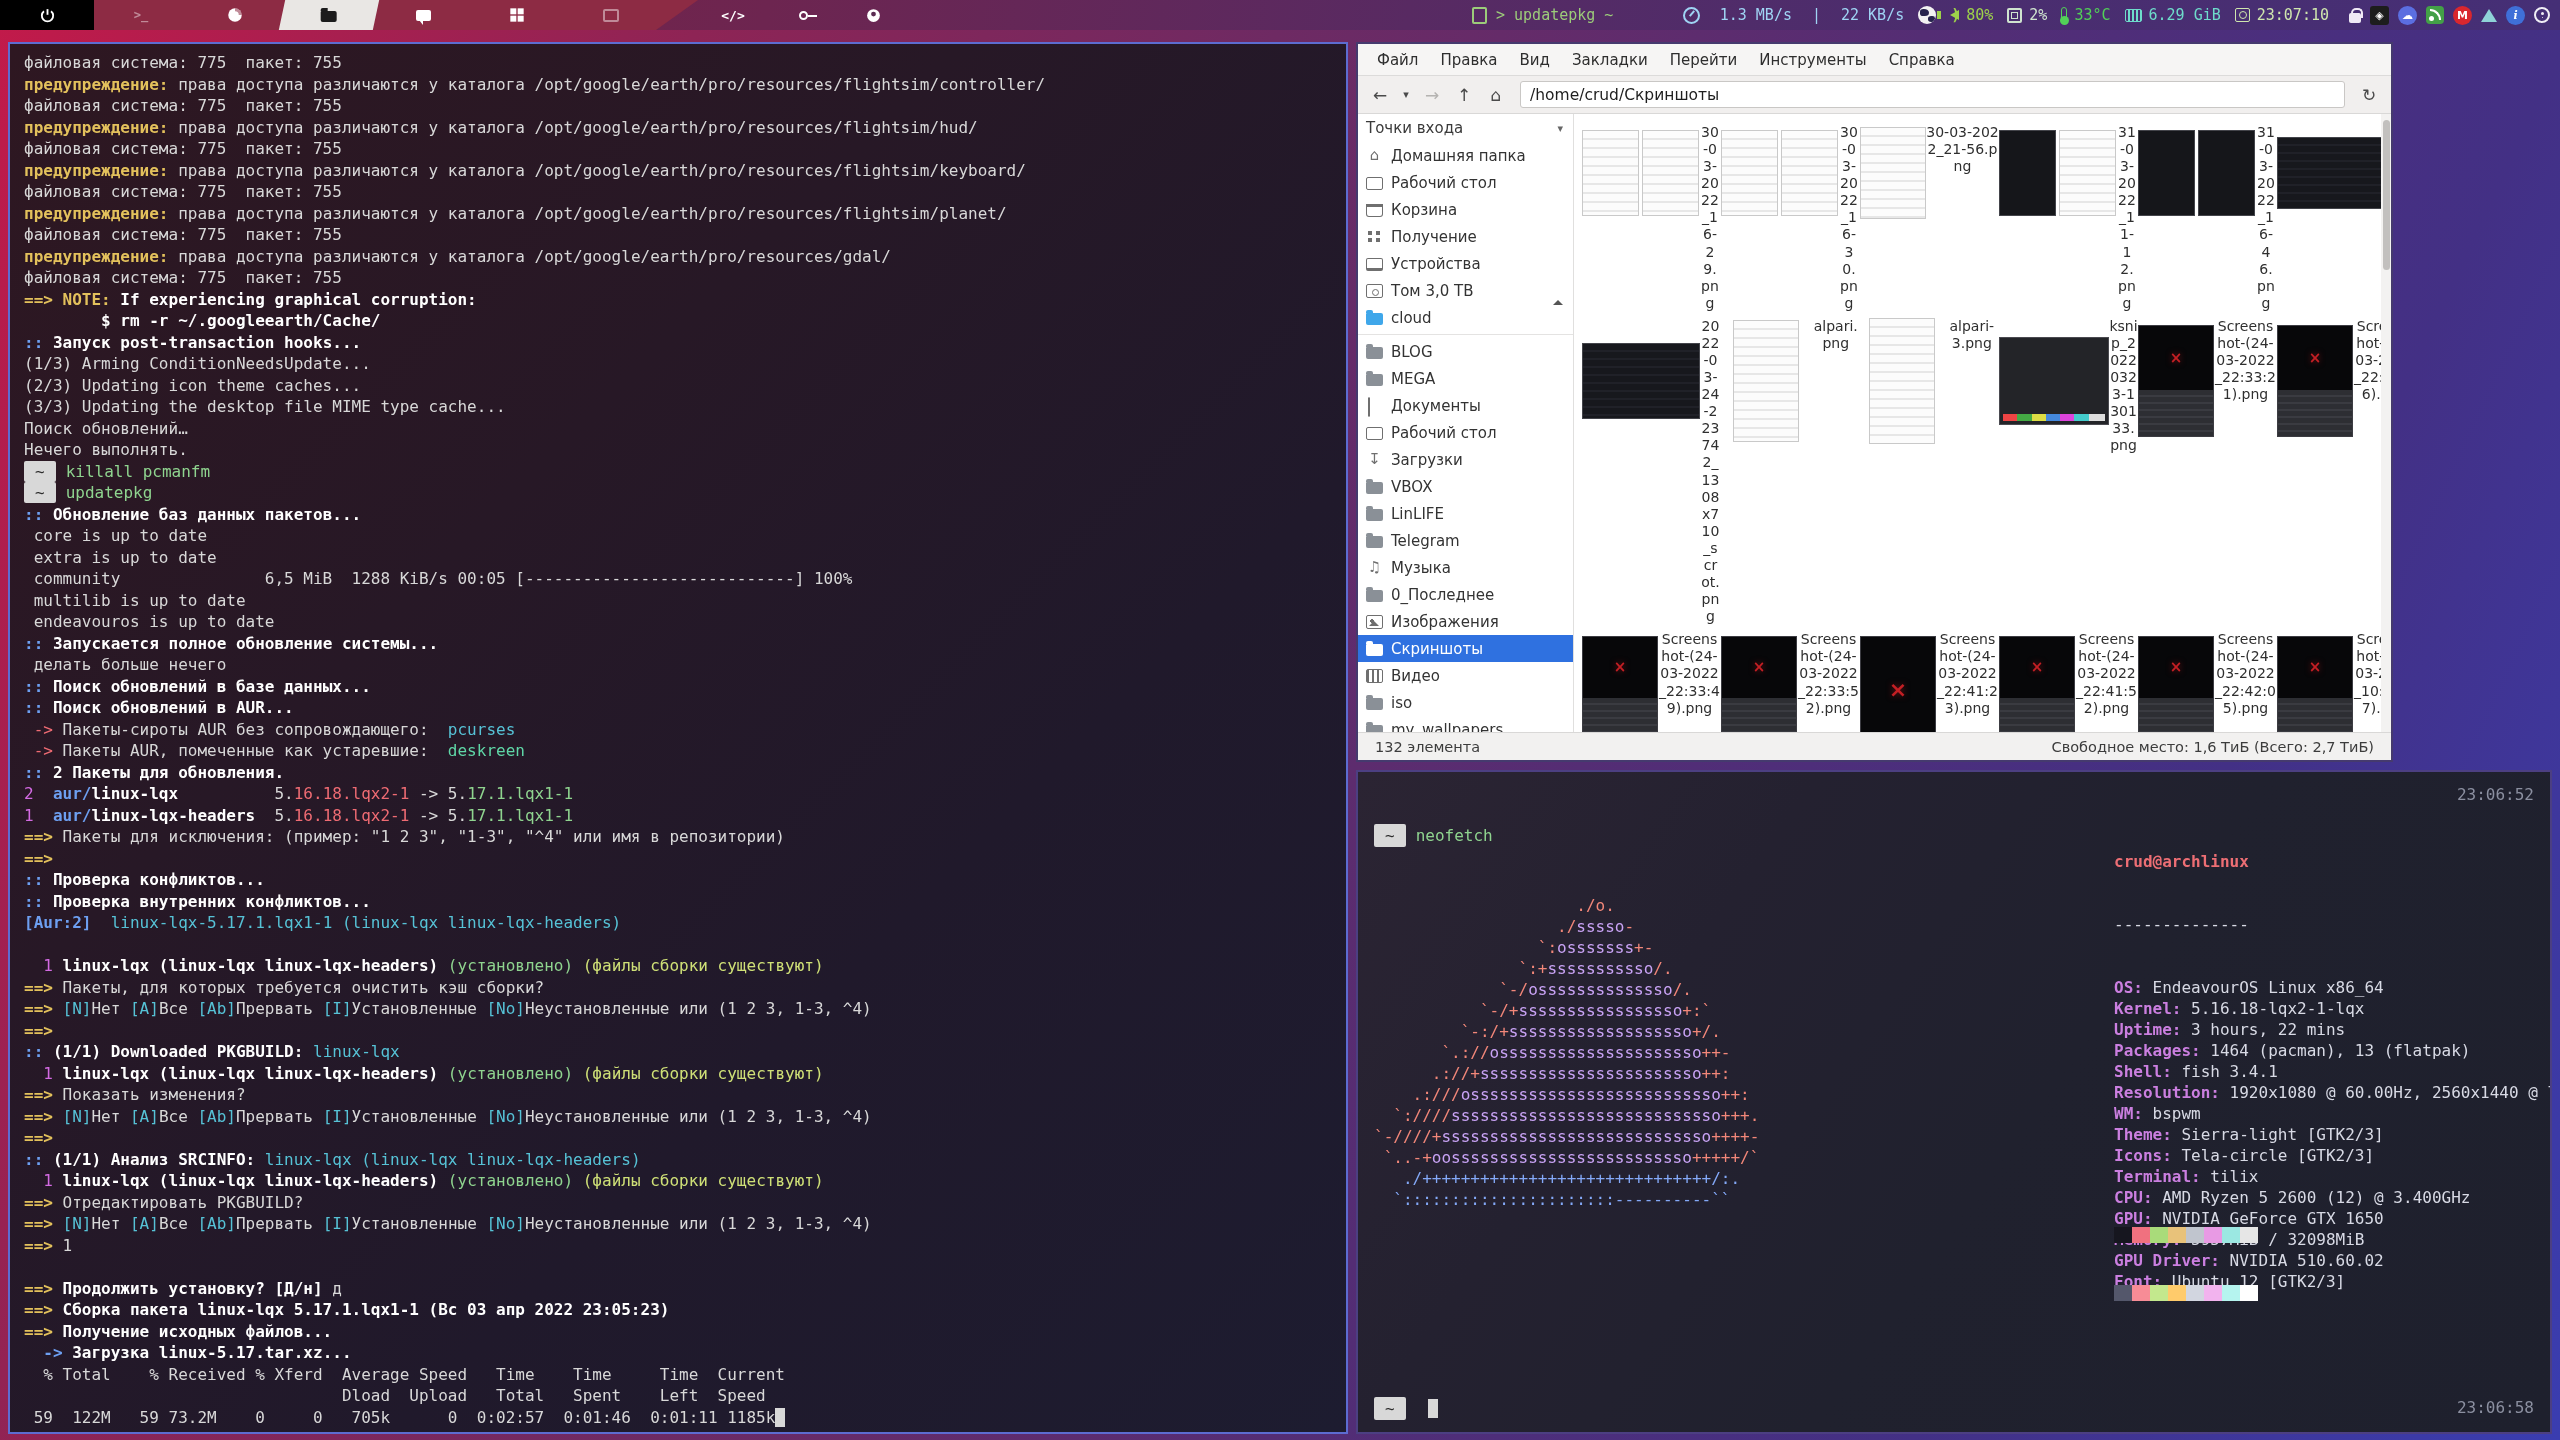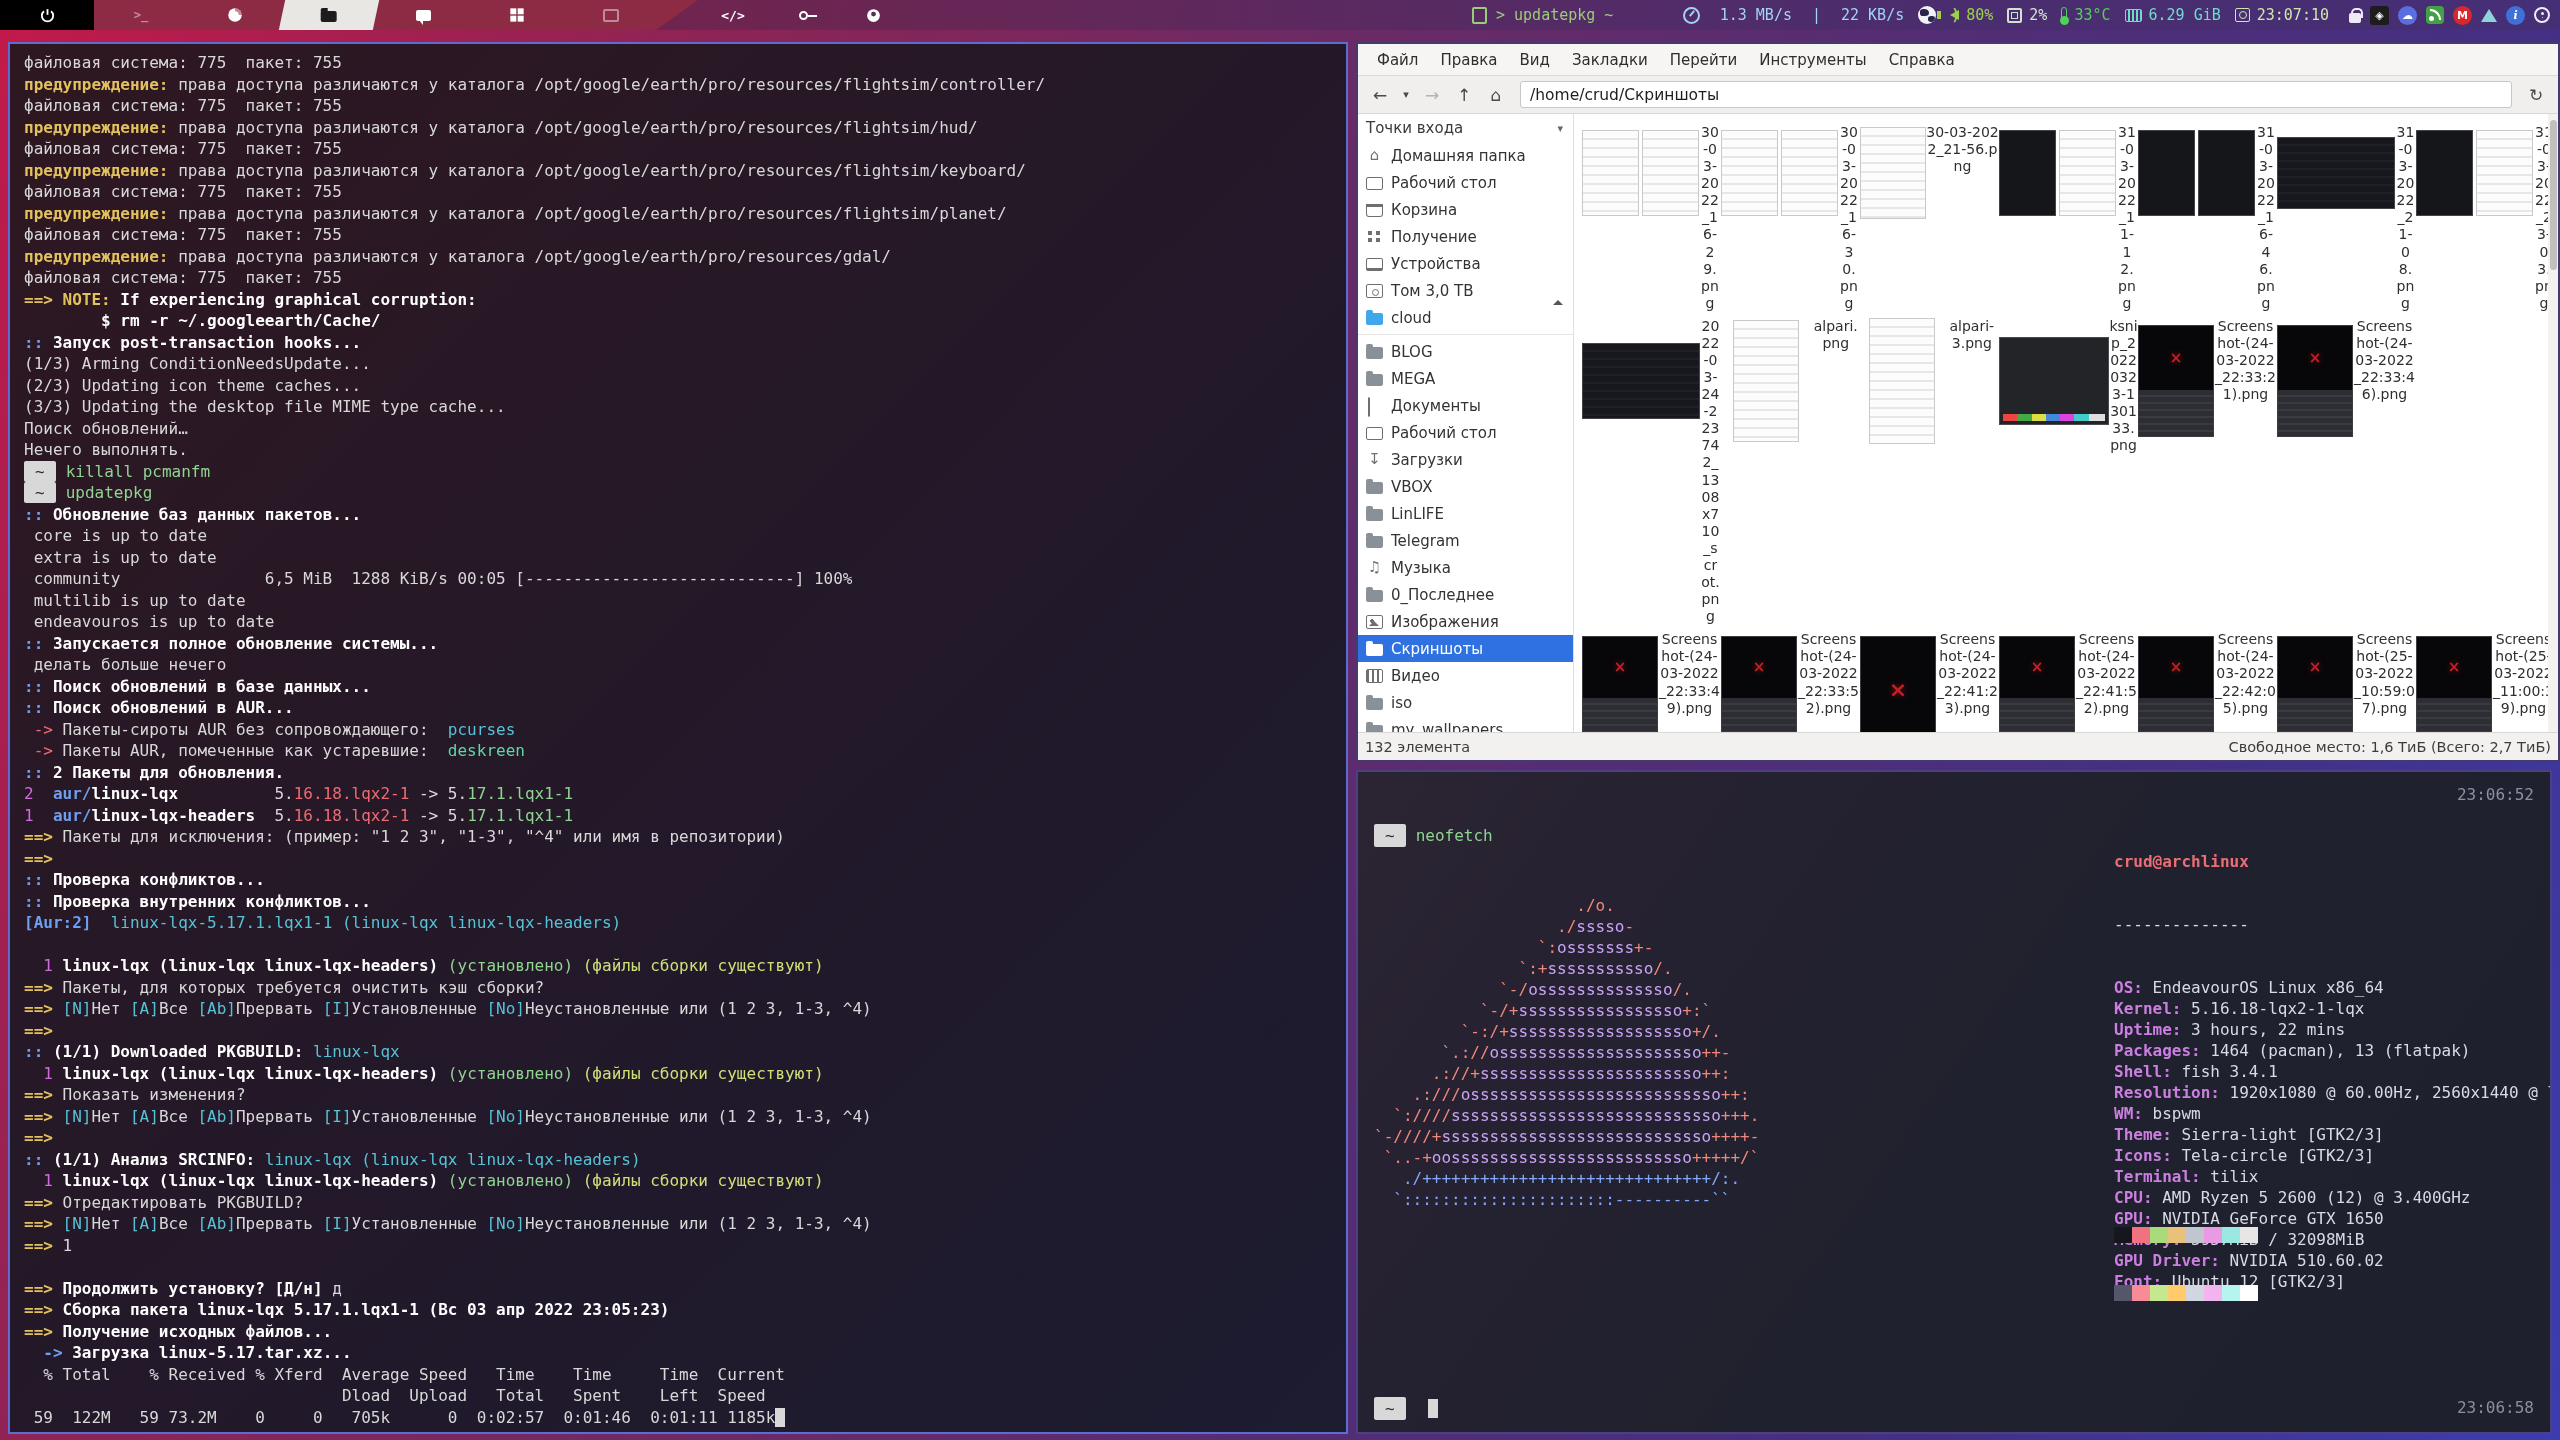--- a/index.html
+++ b/index.html
@@ -32,21 +32,21 @@
   .clk-c { color:#cfe6ae; }
   #bar-title { position:absolute; left:1472px; top:0; height:30px; display:flex; align-items:center; gap:9px; color:#9ccc7a; }
   .title-ic { width:15px; height:17px; border:2px solid #9ccc7a; border-radius:2px; }
   .tray { display:flex; align-items:center; gap:9px; margin-left:6px; }
   .tic { width:19px; height:19px; border-radius:50%; display:flex; align-items:center; justify-content:center;
          font-size:11px; font-weight:bold; color:#fff; font-family:"DejaVu Sans", sans-serif; }
   
   .win { position:absolute; }
   #term-left { left:8px; top:42px; width:1340px; height:1392px; border:2px solid #5d6cd1;
     background: linear-gradient(135deg, #2e1721 0%, #271826 35%, #20192b 65%, #1d1c30 100%); overflow:hidden; }
-  #fm { left:1356px; top:42px; width:1204px; height:720px; border:2px solid #453a6e; background:#fff;
+  #fm { left:1356px; top:42px; width:1037px; height:720px; border:2px solid #453a6e; background:#fff;
         display:flex; flex-direction:column; overflow:hidden; }
   #neo { left:1356px; top:770px; width:1196px; height:664px; border:2px solid #4c3f82;
     background: linear-gradient(125deg, #2b2433 0%, #242130 28%, #20212e 55%, #1e202d 100%); overflow:hidden; }
   
   .tbody { padding:8px 14px; font-family:"DejaVu Sans Mono", monospace; font-size:16px; line-height:21.5px;
            white-space:pre; color:#d8d8d8; }
   .tl { height:21.5px; }
   .t-df { color:#d8d8d8; }
   .t-bw { color:#ffffff; font-weight:bold; }
   .t-y  { color:#e3c15c; font-weight:bold; }
@@ -116,21 +116,21 @@
   .pg-app { width:110px; background:#232428; border-color:#4a4a50; }
   .pg-app::after { content:""; position:absolute; left:3px; right:3px; bottom:3px; height:7px;
     background:linear-gradient(90deg,#e44 0 14%,#4a4 14% 28%,#dd4 28% 42%,#48d 42% 56%,#d4d 56% 70%,#4cc 70% 84%,#ddd 84% 100%); }
   .pg-x { width:76px; background:#070709; border-color:#3c3c42; display:flex; align-items:center; justify-content:center; }
   .xmark { color:#c41f24; font-weight:bold; font-size:22px; font-family:"DejaVu Sans", sans-serif; text-shadow:0 0 6px #701015; }
   .pg-xfile { width:76px; border:1px solid #3c3c42; display:flex; flex-direction:column; }
   .xf-top { flex:1; background:#070709; display:flex; align-items:center; justify-content:center; }
   .xf-top .xmark { font-size:15px; }
   .xf-bot { height:42%; background:#2d2e33; background-image:repeating-linear-gradient(#2d2e33 0 5px, #3a3b41 5px 7px); }
   #fm-status { height:28px; background:#f2f1f0; border-top:1px solid #d9d8d7; display:flex; align-items:center;
-               padding:0 7px; font-size:14.5px; color:#3c3c3c; }
+               padding:0 17px; font-size:14.5px; color:#3c3c3c; }
   #fm-status .right { margin-left:auto; }
   #fm-scroll { position:absolute; right:0px; top:0px; bottom:0px; width:10px; background:#f3f2f1; }
   #fm-scroll .thumb { position:absolute; top:6px; right:1.5px; width:7px; height:150px; background:#c2c0be; border-radius:4px; }
   
   #neo-inner { position:relative; height:100%; padding:10px 16px; font-family:"DejaVu Sans Mono", monospace;
                font-size:16px; line-height:21px; white-space:pre; color:#d8dae5; }
   .neo-prompt { display:flex; align-items:center; }
   .neo-time { position:absolute; right:16px; color:#8b8fa0; }
   #neo-art { margin-top:6px; }
   .a-e { color:#f28779; } .a-s { color:#c9a3f5;margin-top:32px; } .a-b { color:#84a9f8; }

